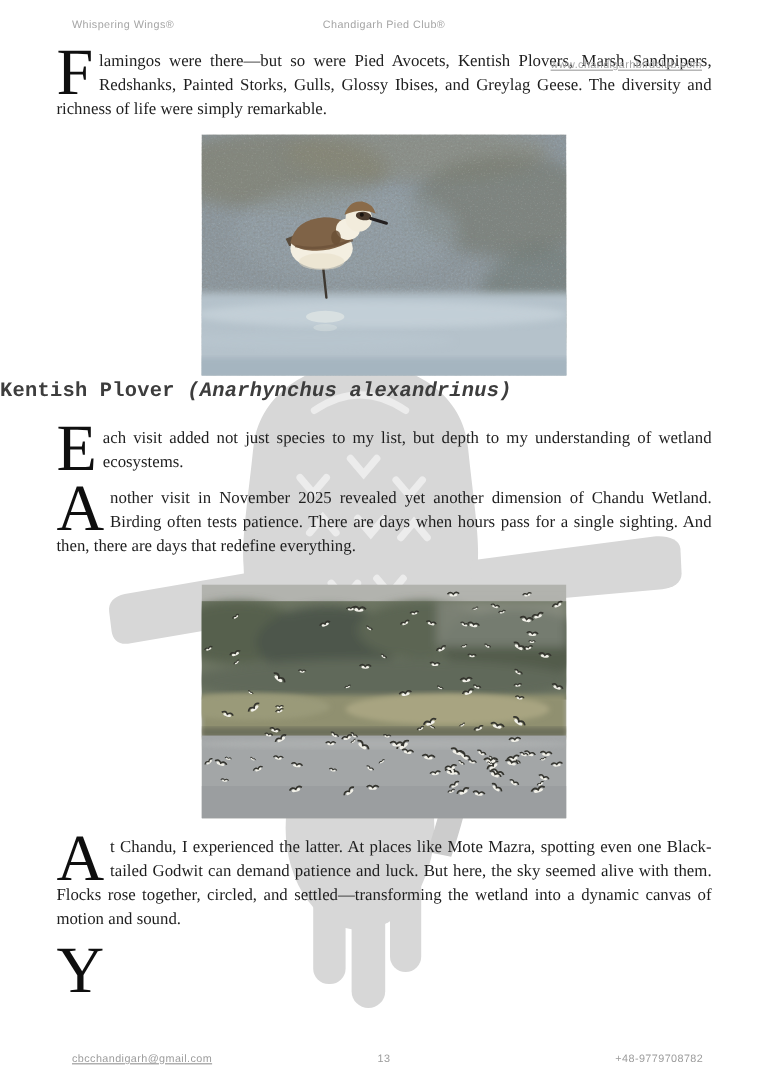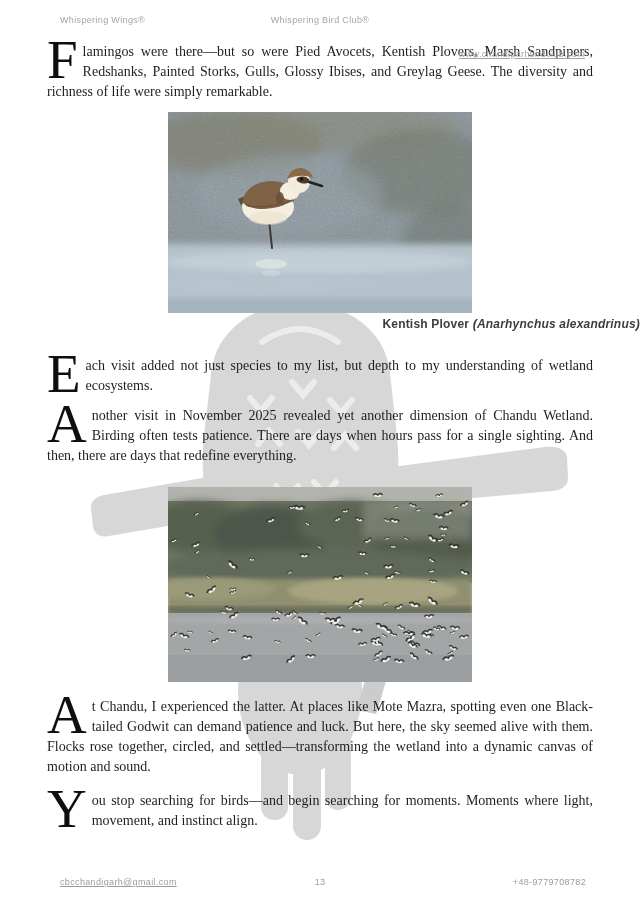--- a/index.html
+++ b/index.html
@@ -37,23 +37,23 @@
   .p3 { top:406px; }
   .p4 { top:697px; }
   .p5 { top:791px; }
 
   .photo { position:absolute; left:168px; z-index:2; font-size:0; }
   .photo1 { top:112px; width:304px; height:201px; }
   .photo2 { top:487px; width:304px; height:195px; }
   .photo svg { display:block; }
 
   .caption {
-    position:absolute; left:0; right:0; top:317px; z-index:1; text-align:right;
-    font-family:Liberation Sans, sans-serif; font-weight:bold;
-    font-size:12px; color:#3d3d3d; letter-spacing:.2px;
+    position:absolute; left:0; right:0; top:317px; z-index:1; text-align:left;
+    font-family:Liberation Mono, monospace; font-weight:bold;
+    font-size:17px; color:#3d3d3d; letter-spacing:.2px;
   }
   .caption .sci { font-style:italic; }
 </style>
 </head>
 <body>
 
 <div class="page">
 
   <svg class="watermark" viewBox="0 0 640 906" aria-hidden="true">
     <g fill="#d7d7d7">
@@ -74,21 +74,21 @@
       <path d="M258 444 l 11 -13 l 11 13"></path>
       <path d="M298 432 l 11 13 l 11 -13"></path>
       <path d="M334 448 l 11 -13 l 11 13"></path>
       <path d="M276 486 l 11 13 l 11 -13"></path>
       <path d="M314 482 l 11 13 l 11 -13"></path>
     </g>
   </svg>
 
   <header class="hdr">
     <span class="pos-l">Whispering Wings®</span>
-    <span class="pos-c">Whispering Bird Club®</span>
+    <span class="pos-c">Chandigarh Pied Club®</span>
     <a class="pos-r link">www.chandigarhbirdclub.com</a>
   </header>
 
   <p class="body-p p1"><span class="dropcap">F</span><span>lamingos were there—but so were Pied Avocets, Kentish Plovers, Marsh Sandpipers, Redshanks, Painted Storks, Gulls, Glossy Ibises, and Greylag Geese. The diversity and richness of life were simply remarkable.</span></p>
 
   <figure class="photo photo1">
     <svg viewBox="0 0 304 201" width="304" height="201">
       <defs>
         <filter id="b6">
             <feGaussianBlur stdDeviation="6"></feGaussianBlur>
@@ -647,21 +647,21 @@
           <g transform="translate(244.3 158.9) rotate(26) scale(1.15)">
             <ellipse rx="3.1" ry="1.2" fill="#f1f0e8"></ellipse>
             <path d="M-4.6 -0.8 Q-2.2 -3.4 0 -0.6 Q2.2 -3.4 4.6 -0.8" stroke="#34342e" stroke-width="1.2" fill="none"></path>
           </g>
         </g>
     </svg>
   </figure>
 
   <p class="body-p p4"><span class="dropcap">A</span><span>t Chandu, I experienced the latter.  At places like Mote Mazra, spotting even one Black-tailed Godwit can demand patience and luck. But here, the sky seemed alive with them. Flocks rose together, circled, and settled—transforming the wetland into a dynamic canvas of motion and sound.</span></p>
 
-  <p class="body-p p5"><span class="dropcap">Y</span><span>ou stop searching for birds—and begin searching for moments.  Moments where light, movement, and instinct align.</span></p>
+  <p class="body-p p5"><span class="dropcap">Y</span></p>
 
   <footer class="ftr">
     <a class="pos-l link">cbcchandigarh@gmail.com</a>
     <span class="pos-c">13</span>
     <span class="pos-r">+48-9779708782</span>
   </footer>
 
 </div>
 
 </body></html>

